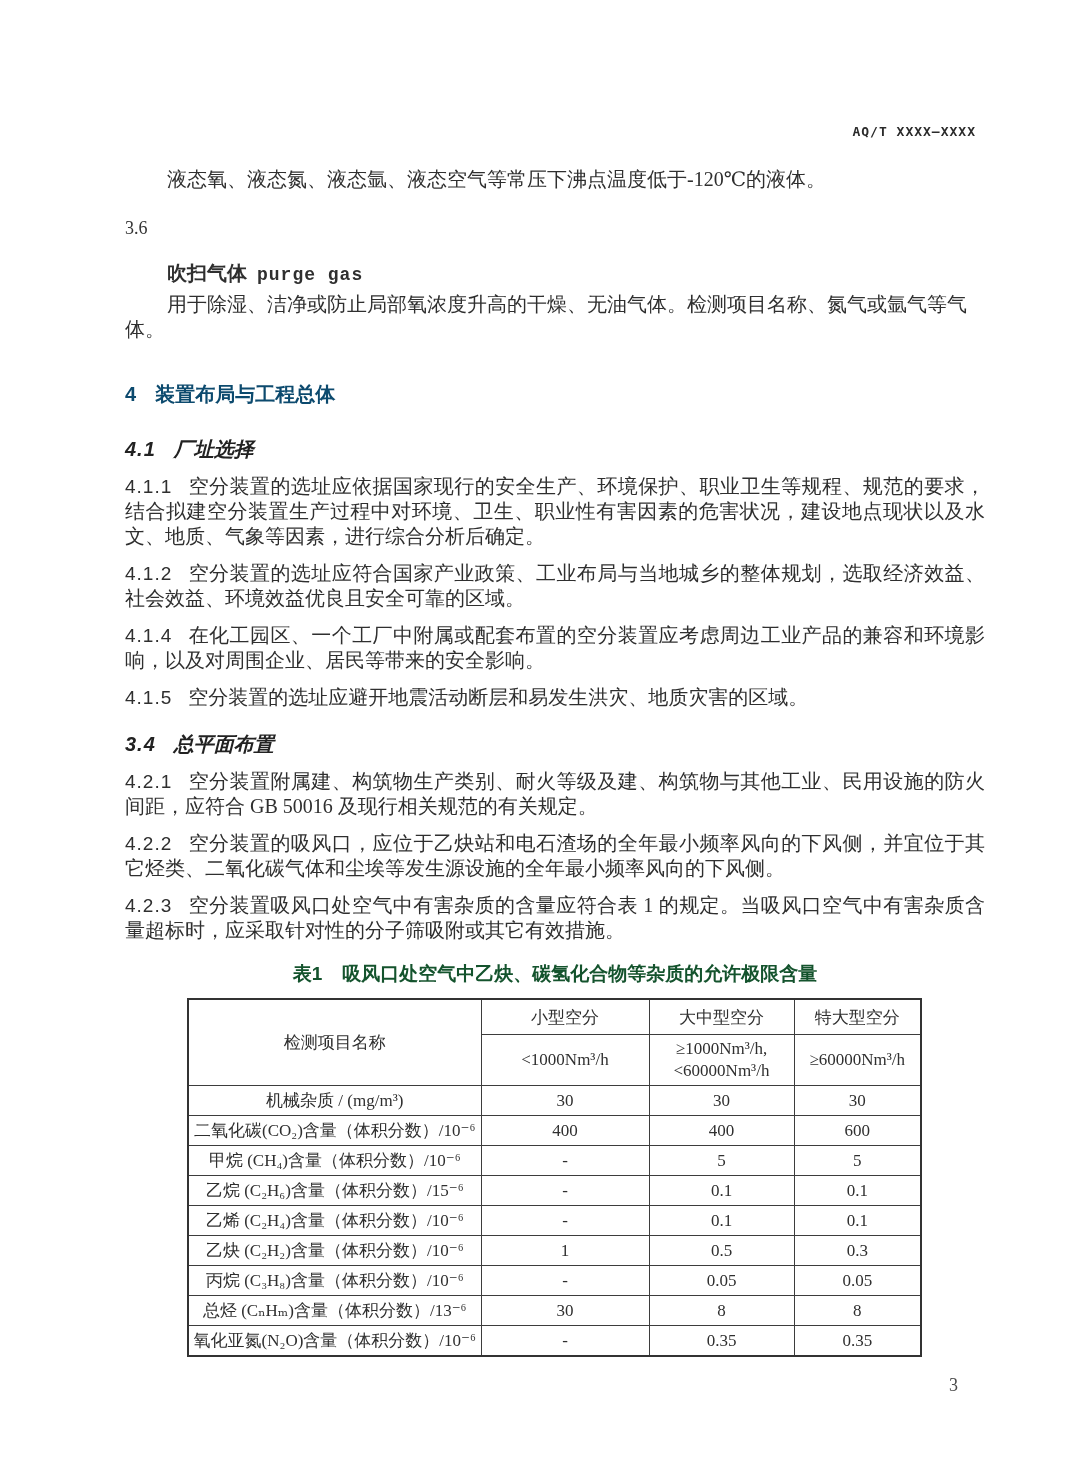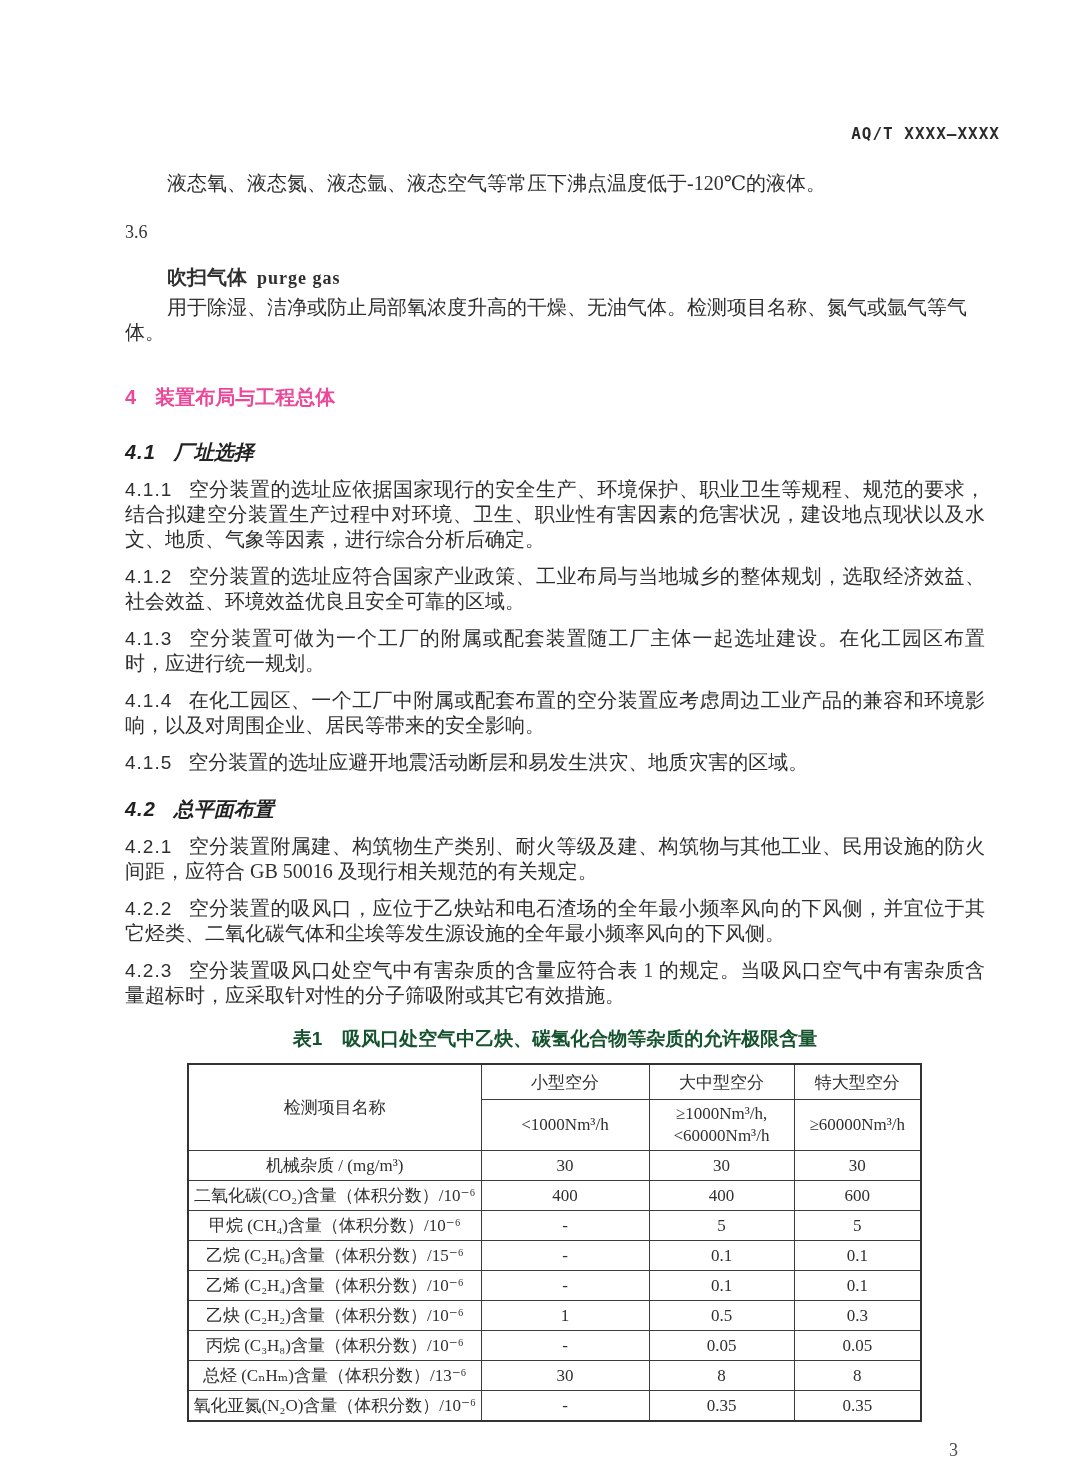--- a/index.html
+++ b/index.html
@@ -4,40 +4,40 @@
 <style>
   html,body{margin:0;padding:0;}
   body{
     width:1080px;height:1458px;background:#ffffff;position:relative;
     font-family:"Liberation Serif","DejaVu Serif",serif;
     color:#2f2f2f;
     -webkit-font-smoothing:antialiased;
   }
   .doc-header{
     padding-top:124px;
-    padding-right:80px;
+    padding-right:104px;
     text-align:right;
     font-family:"DejaVu Sans Mono","Liberation Mono",monospace;
-    font-size:16px;font-weight:bold;letter-spacing:1px;color:#2b2b2b;
+    font-size:13px;font-weight:bold;letter-spacing:1px;color:#2b2b2b;
   }
   .content{margin-left:125px;margin-right:95px;font-size:20px;line-height:25px;}
   .intro-p{margin:28px 0 0 0;text-indent:42px;}
   .clause-num-line{
     margin-top:24px;
     font-family:Liberation Serif, serif;
     font-size:18px;color:#333;
   }
   .term-line{margin-top:20px;padding-left:42px;font-weight:bold;}
   .term-zh{font-family:"Liberation Sans","DejaVu Sans",sans-serif;font-size:20px;}
-  .term-en{font-family:Liberation Serif, serif;font-size:18px;margin-left:10px;letter-spacing:1px;}
+  .term-en{font-family:Liberation Mono, monospace;font-size:18px;margin-left:10px;letter-spacing:1px;}
   .term-def{margin:4px 0 0 0;text-indent:42px;}
   .h1{
     margin:40px 0 0 0;
     font-family:"Liberation Sans","DejaVu Sans",sans-serif;
-    font-size:20px;font-weight:bold;color:#ec4899;line-height:25px;
+    font-size:20px;font-weight:bold;color:#0c4a6e;line-height:25px;
   }
   .h2{
     margin:30px 0 0 0;
     font-family:"Liberation Sans","DejaVu Sans",sans-serif;
     font-size:20px;font-weight:bold;color:#222;line-height:25px;font-style:italic;
   }
   .h2.second{margin-top:22px;}
   .hnum{margin-right:18px;letter-spacing:1px;}
   .clause{margin:12px 0 0 0;text-align:justify;}
   .clause.first{}
@@ -87,26 +87,25 @@
   <div class="h1">
     <span class="hnum">4</span><span>装置布局与工程总体</span>
   </div>
 
   <div class="h2">
     <span class="hnum">4.1</span><span>厂址选择</span>
   </div>
 
   <p class="clause first"><span class="cnum">4.1.1</span><span>空分装置的选址应依据国家现行的安全生产、环境保护、职业卫生等规程、规范的要求，结合拟建空分装置生产过程中对环境、卫生、职业性有害因素的危害状况，建设地点现状以及水文、地质、气象等因素，进行综合分析后确定。</span></p>
   <p class="clause"><span class="cnum">4.1.2</span><span>空分装置的选址应符合国家产业政策、工业布局与当地城乡的整体规划，选取经济效益、社会效益、环境效益优良且安全可靠的区域。</span></p>
-  <p class="clause"><span class="cnum">4.1.3</span><span>空分装置可做为一个工厂的附属或配套装置随工厂主体一起选址建设。在化工园区布置时，应进行统一规划。</span></p>
   <p class="clause"><span class="cnum">4.1.4</span><span>在化工园区、一个工厂中附属或配套布置的空分装置应考虑周边工业产品的兼容和环境影响，以及对周围企业、居民等带来的安全影响。</span></p>
   <p class="clause"><span class="cnum">4.1.5</span><span>空分装置的选址应避开地震活动断层和易发生洪灾、地质灾害的区域。</span></p>
 
   <div class="h2 second">
-    <span class="hnum">4.2</span><span>总平面布置</span>
+    <span class="hnum">3.4</span><span>总平面布置</span>
   </div>
 
   <p class="clause first"><span class="cnum">4.2.1</span><span>空分装置附属建、构筑物生产类别、耐火等级及建、构筑物与其他工业、民用设施的防火间距，应符合 GB 50016 及现行相关规范的有关规定。</span></p>
   <p class="clause"><span class="cnum">4.2.2</span><span>空分装置的吸风口，应位于乙炔站和电石渣场的全年最小频率风向的下风侧，并宜位于其它烃类、二氧化碳气体和尘埃等发生源设施的全年最小频率风向的下风侧。</span></p>
   <p class="clause"><span class="cnum">4.2.3</span><span>空分装置吸风口处空气中有害杂质的含量应符合表 1 的规定。当吸风口空气中有害杂质含量超标时，应采取针对性的分子筛吸附或其它有效措施。</span></p>
 
   <div class="tbl-caption">
     <span class="cap-label">表1</span><span>吸风口处空气中乙炔、碳氢化合物等杂质的允许极限含量</span>
   </div>
 

